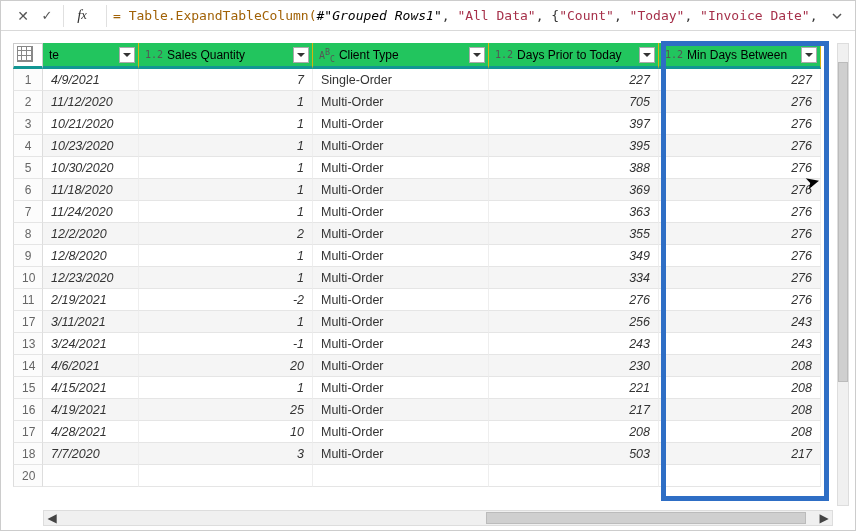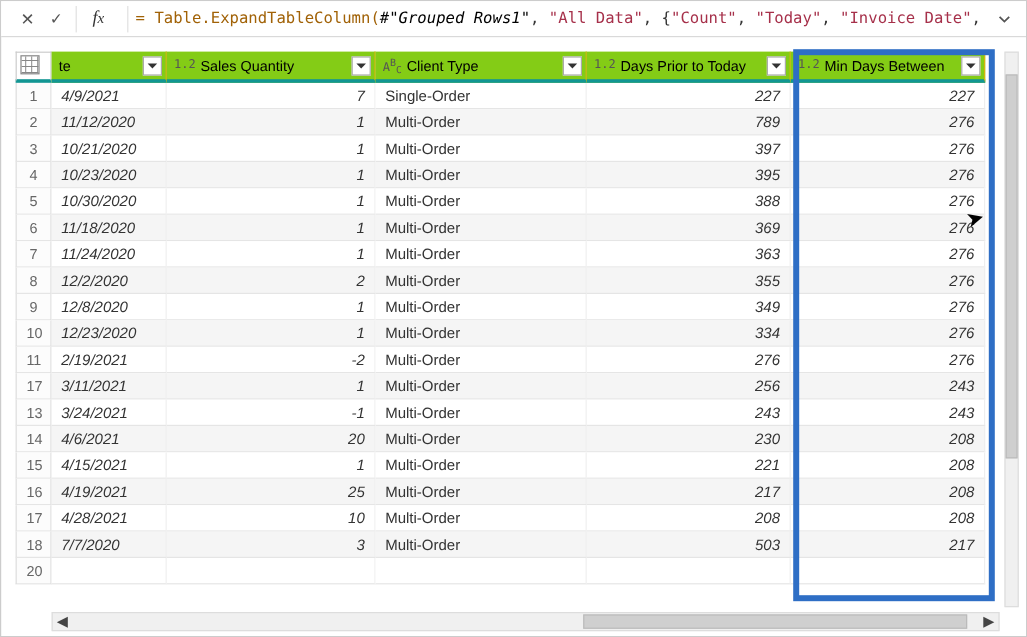--- a/index.html
+++ b/index.html
@@ -103,21 +103,21 @@
   thead th {
     height: 26px;
     padding: 0;
     font-size: 12px;
     font-weight: 400;
     text-align: left;
     position: relative;
     border-bottom: 3px solid #129693;
   }
   thead th.header-cell {
-    background: #84cc16;
+    background: #22c55e;
     color: #000;
     border-right: 1px solid #d7b30d;
     box-sizing: border-box;
   }
   
   thead th.rownum-head {
     background: #fff;
     border: 1px solid #ccc;
     border-bottom: 3px solid #129693;
     box-sizing: border-box;
@@ -373,21 +373,21 @@
             <td class="c-qty">7</td>
             <td class="c-type">Single-Order</td>
             <td class="c-days">227</td>
             <td class="c-min">227</td>
           </tr>
           <tr>
             <td class="rownum">2</td>
             <td class="c-date">11/12/2020</td>
             <td class="c-qty">1</td>
             <td class="c-type">Multi-Order</td>
-            <td class="c-days">789</td>
+            <td class="c-days">705</td>
             <td class="c-min">276</td>
           </tr>
           <tr>
             <td class="rownum">3</td>
             <td class="c-date">10/21/2020</td>
             <td class="c-qty">1</td>
             <td class="c-type">Multi-Order</td>
             <td class="c-days">397</td>
             <td class="c-min">276</td>
           </tr>

